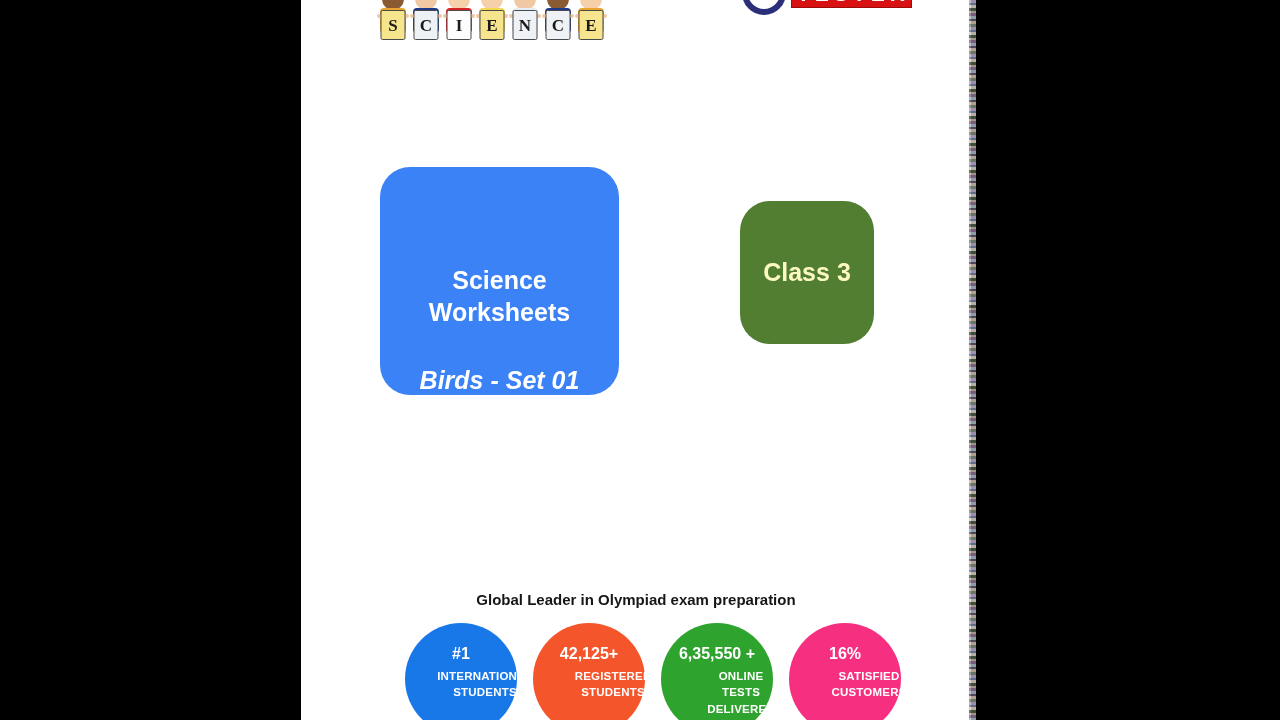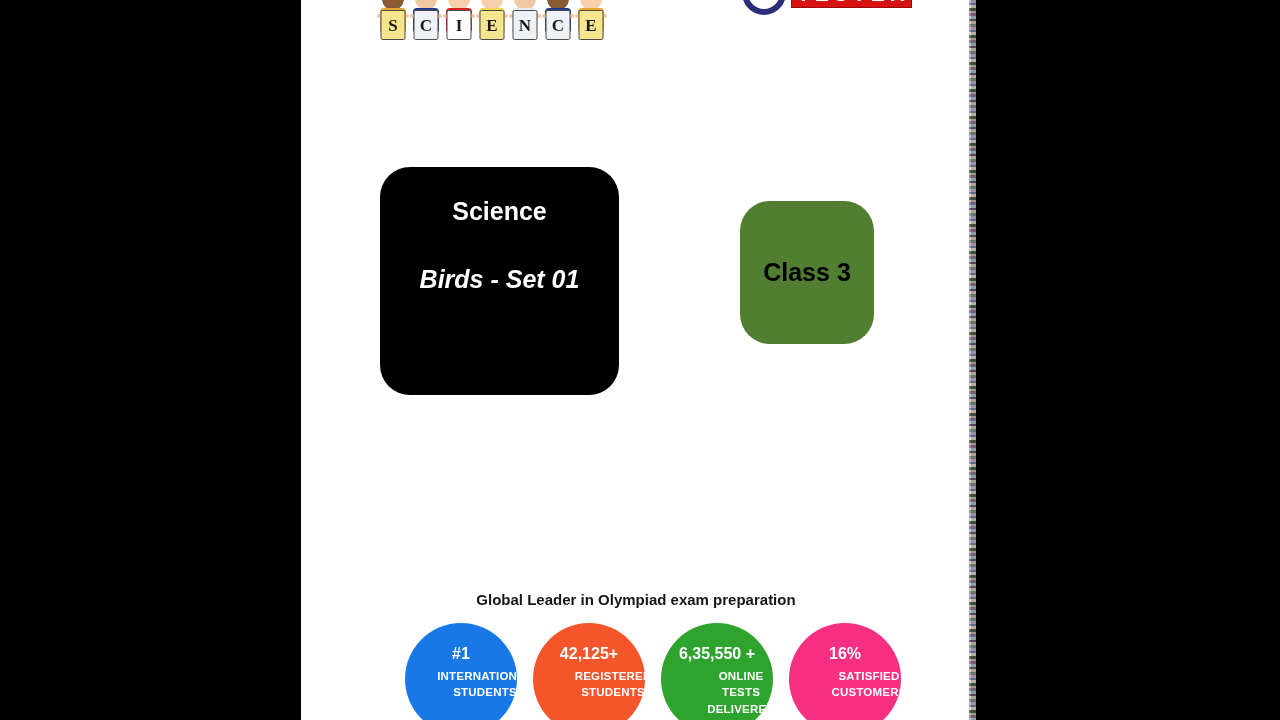--- a/index.html
+++ b/index.html
@@ -106,44 +106,44 @@
     letter-spacing:1px;
     line-height:1;
     font-family:"Liberation Sans", sans-serif;
   }
 
   
   .card-orange {
     position:absolute;
     left:79px; top:167px;
     width:239px; height:228px;
-    background:#000000;
+    background:#3b82f6;
     border-radius:30px;
     display:flex; flex-direction:column;
-    align-items:center; justify-content:flex-start;
+    align-items:center; justify-content:flex-end;
     padding-top:28px;
     color:#ffffff;
   }
   .card-orange .l1 {
     font-size:25px; font-weight:bold; line-height:1.28;
     text-align:center;
   }
   .card-orange .l2 {
     margin-top:38px;
     font-size:25px; font-weight:bold; text-align:center;font-style:italic;
   }
 
   .card-green {
     position:absolute;
     left:439px; top:201px;
     width:134px; height:143px;
     background:#517E31;
     border-radius:30px;
     display:flex; align-items:center; justify-content:center;
-    color:#000000;
+    color:#fef9c3;
     font-size:25px; font-weight:bold;
   }
 
   
   .tagline {
     position:absolute;
     left:0; top:591px;
     width:670px;
     text-align:center;
     font-size:15px;
@@ -244,20 +244,21 @@
           <span>S</span>
           <span>T</span>
           <span>E</span>
           <span>R</span>
         </div>
     </div>
 
     <div class="card-orange">
       <div class="l1">
         <div>Science</div>
+        <div>Worksheets</div>
       </div>
       <div class="l2">Birds - Set 01</div>
     </div>
 
     <div class="card-green">
       <span>Class 3</span>
     </div>
 
     <div class="tagline">Global Leader in Olympiad exam preparation</div>
     <div class="stats" id="stats-row">

